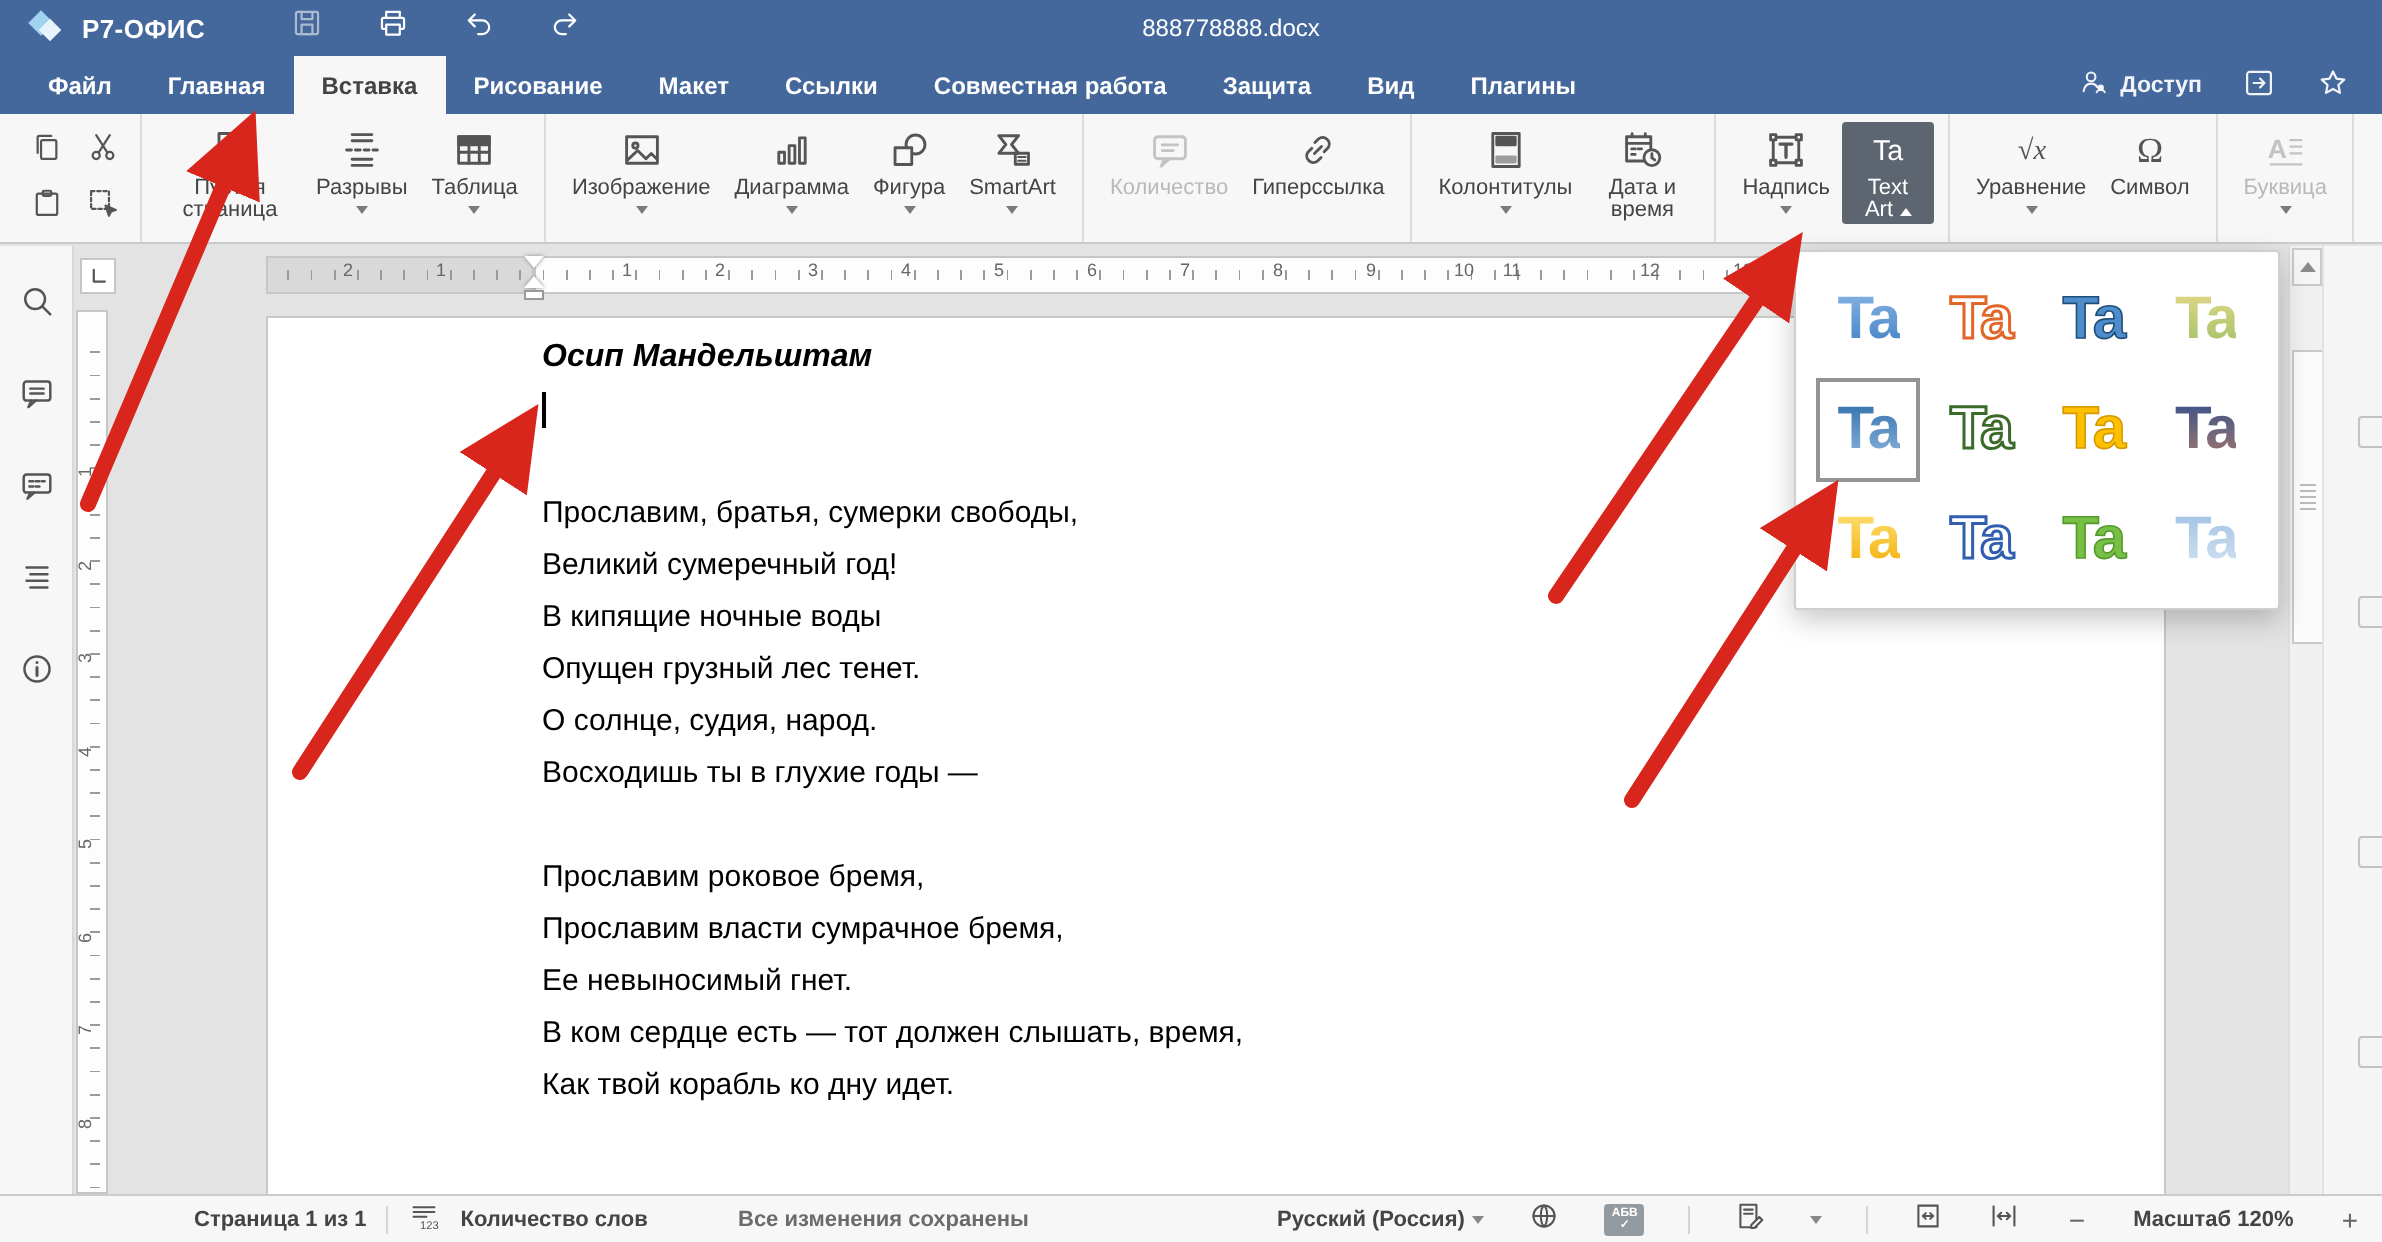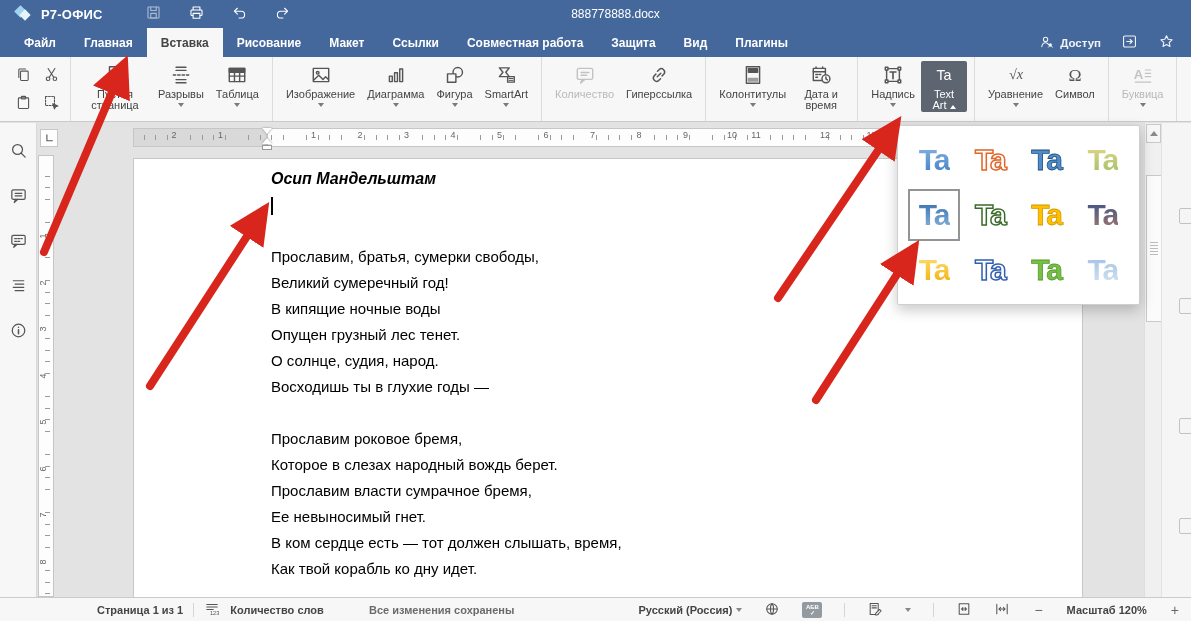--- a/index.html
+++ b/index.html
@@ -499,21 +499,20 @@
       <div class="line"></div>
       <div id="poem">
           <div class="line">Прославим, братья, сумерки свободы,</div>
           <div class="line">Великий сумеречный год!</div>
           <div class="line">В кипящие ночные воды</div>
           <div class="line">Опущен грузный лес тенет.</div>
           <div class="line">О солнце, судия, народ.</div>
           <div class="line">Восходишь ты в глухие годы —</div>
           <div class="line"></div>
           <div class="line">Прославим роковое бремя,</div>
-          <div class="line">Которое в слезах народный вождь берет.</div>
           <div class="line">Прославим власти сумрачное бремя,</div>
           <div class="line">Ее невыносимый гнет.</div>
           <div class="line">В ком сердце есть — тот должен слышать, время,</div>
           <div class="line">Как твой корабль ко дну идет.</div>
         </div>
     </div>
   </div>
 
   <div class="scrollcol">
     <div class="scroll-up"></div>

